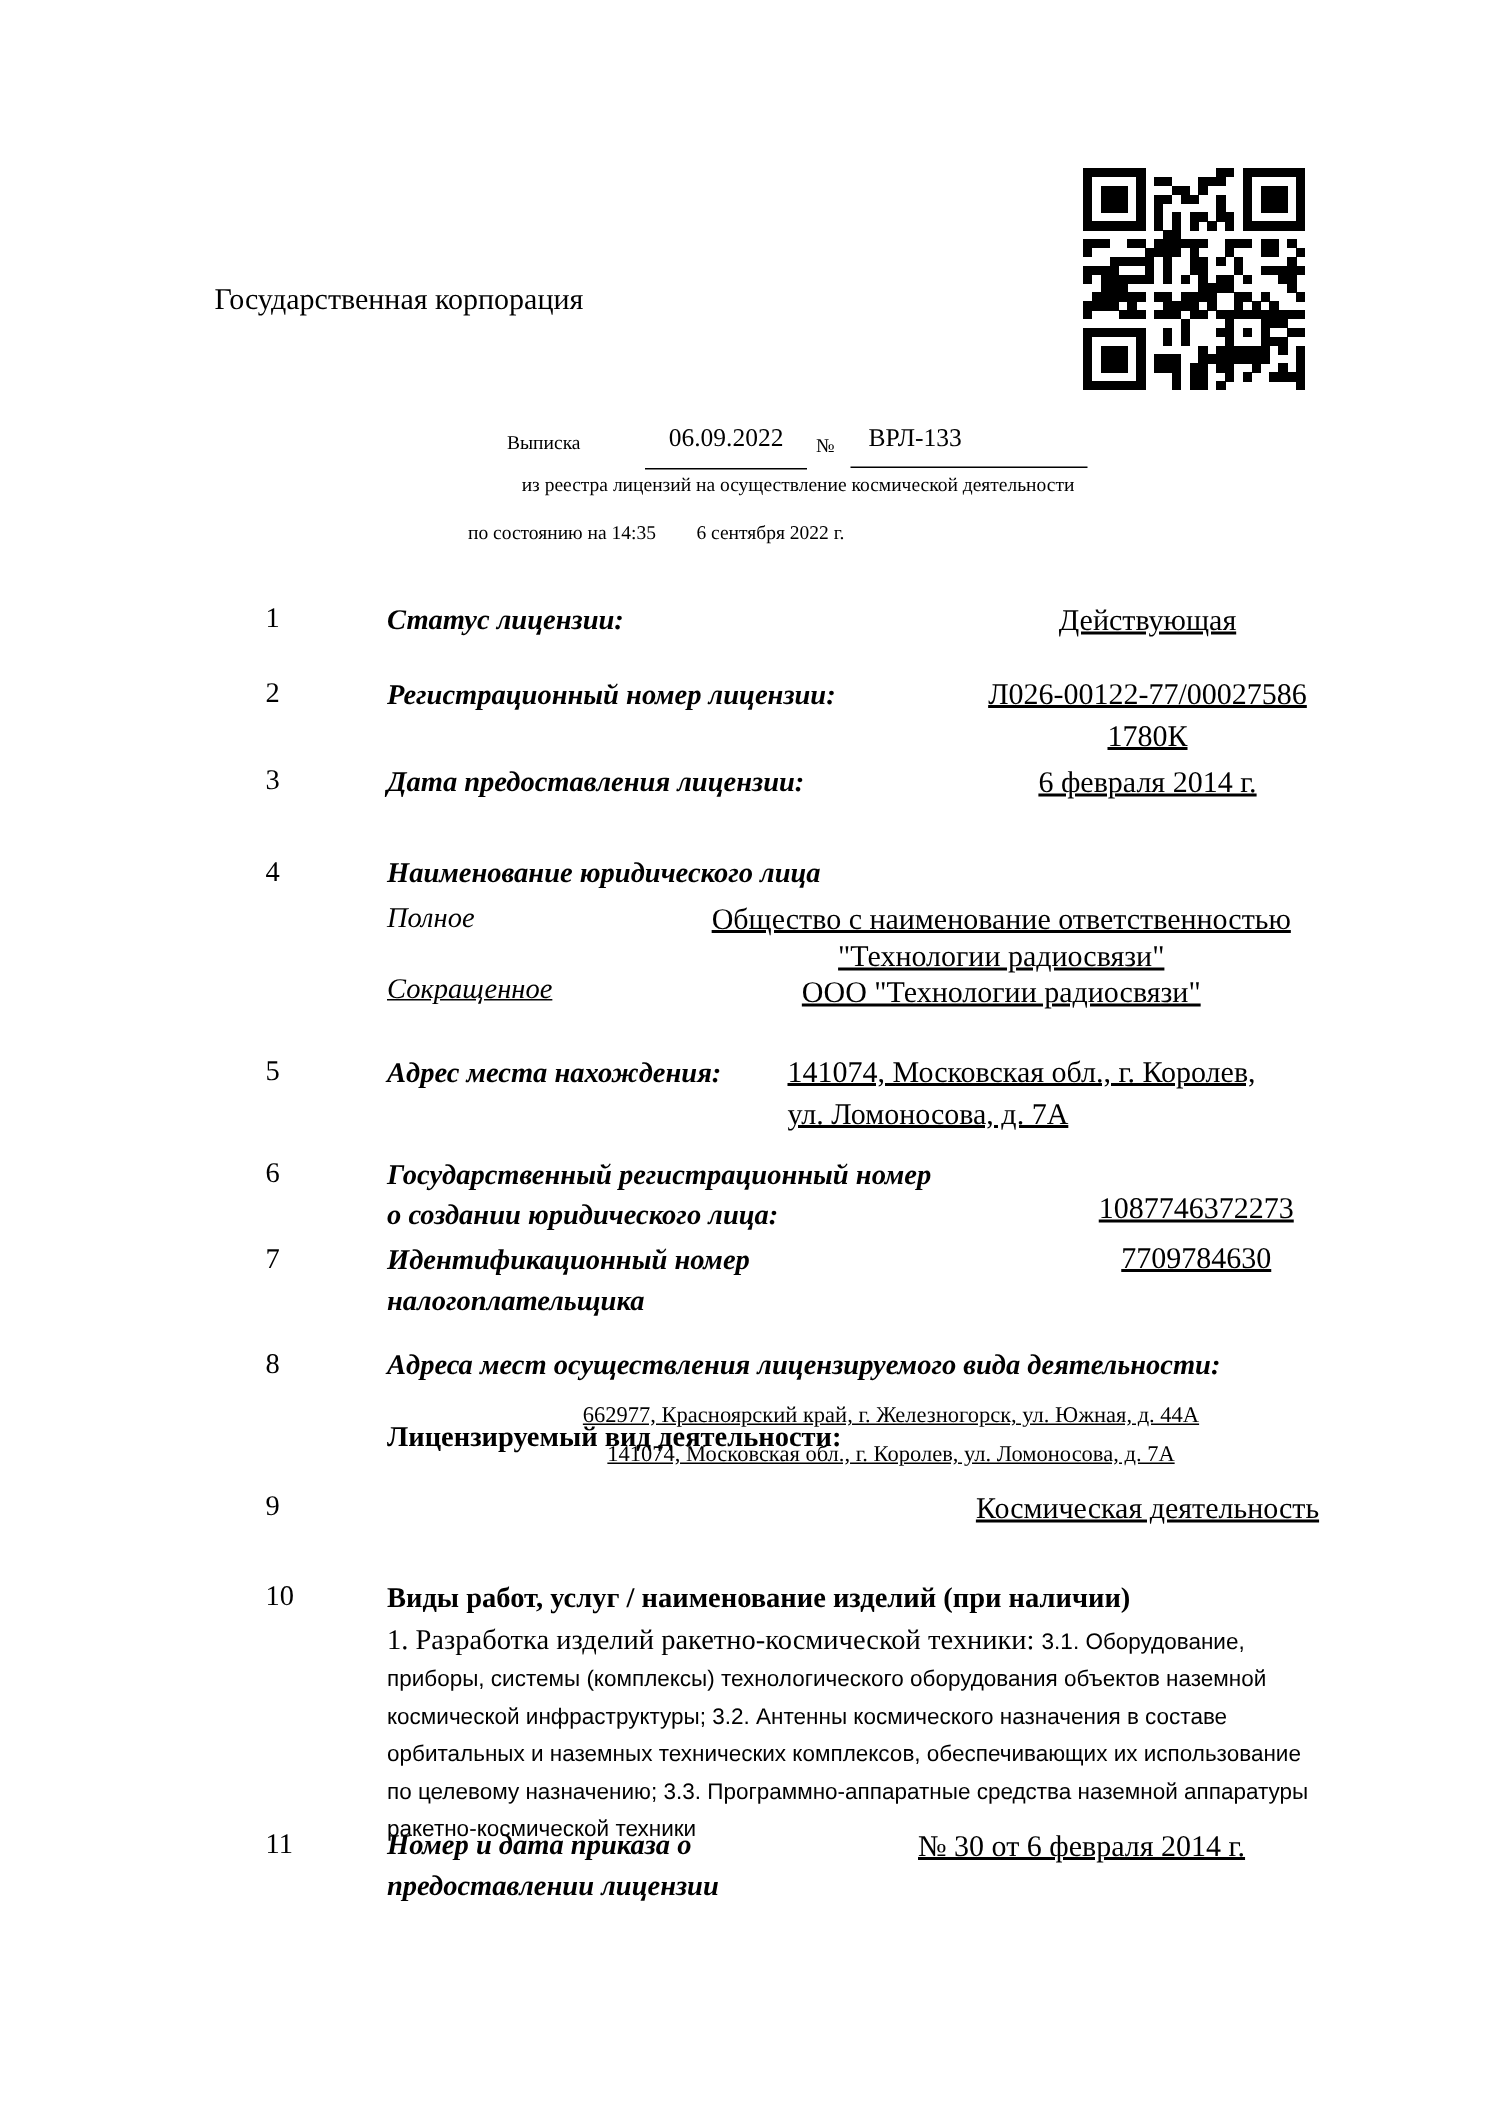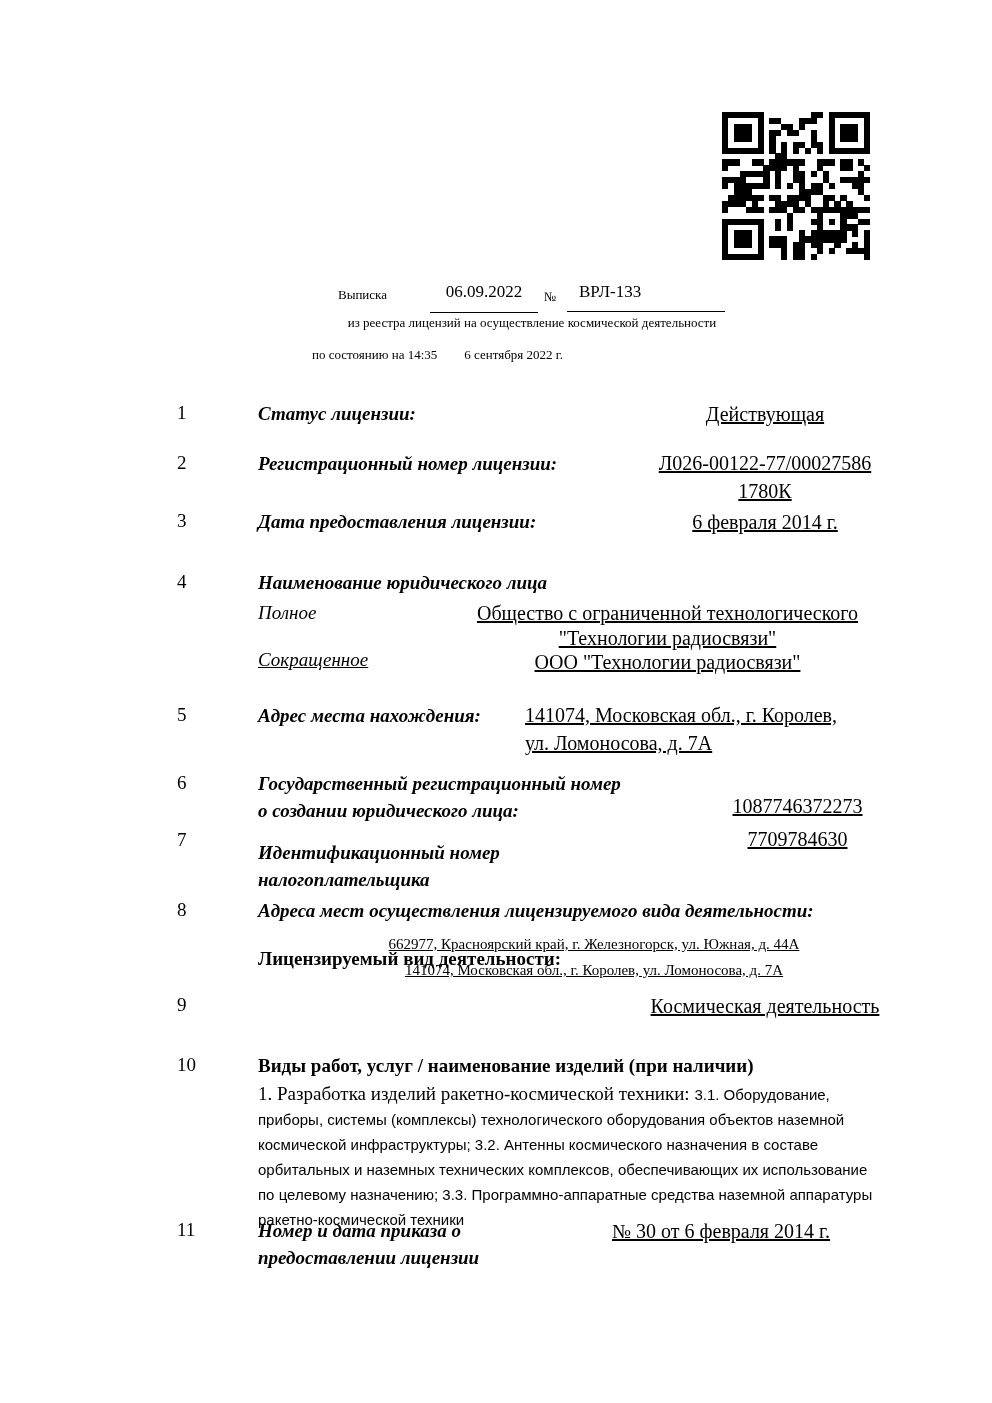--- a/index.html
+++ b/index.html
@@ -20,20 +20,21 @@
   .center{text-align:center;}
   .works{font-size:19px;line-height:24px;}
   .works .body-sans{font-family:"Liberation Sans", sans-serif;font-size:15px;}
   #qr svg{display:block;width:148px;height:148px;}
   #qr rect{fill:#000;}
 </style>
 </head>
 <body>
 
 <div class="abs org" style="left:143px;top:186px;">
+  <div>Государственная корпорация</div>
 </div>
 
 <div id="qr" class="abs" style="left:722px;top:112px;width:148px;height:148px;">
     <svg viewBox="0 0 25 25" xmlns="http://www.w3.org/2000/svg" shape-rendering="crispEdges">
       <rect x="0" y="0" width="1.05" height="1.05"></rect>
       <rect x="1" y="0" width="1.05" height="1.05"></rect>
       <rect x="2" y="0" width="1.05" height="1.05"></rect>
       <rect x="3" y="0" width="1.05" height="1.05"></rect>
       <rect x="4" y="0" width="1.05" height="1.05"></rect>
       <rect x="5" y="0" width="1.05" height="1.05"></rect>
@@ -372,37 +373,37 @@
 <div class="abs value center" style="left:620px;top:449px;width:290px;">Л026-00122-77/00027586
 1780К</div>
 
 <div class="abs num" style="left:177px;top:510px;">3</div>
 <div class="abs label" style="left:258px;top:508px;">Дата предоставления лицензии:</div>
 <div class="abs value center" style="left:620px;top:508px;width:290px;">6 февраля 2014 г.</div>
 
 <div class="abs num" style="left:177px;top:571px;">4</div>
 <div class="abs label" style="left:258px;top:569px;">Наименование юридического лица</div>
 <div class="abs sublabel" style="left:258px;top:602px;">Полное</div>
-<div class="abs value center" style="left:385px;top:601px;width:565px;line-height:25px;">Общество с ограниченной технологического
+<div class="abs value center" style="left:385px;top:601px;width:565px;line-height:25px;">Общество с наименование ответственностью
 "Технологии радиосвязи"</div>
 <div class="abs sublabel" style="left:258px;top:649px;text-decoration:underline;">Сокращенное</div>
 <div class="abs value center" style="left:385px;top:648px;width:565px;">ООО "Технологии радиосвязи"</div>
 
 <div class="abs num" style="left:177px;top:704px;">5</div>
 <div class="abs label" style="left:258px;top:702px;">Адрес места нахождения:</div>
 <div class="abs value" style="left:525px;top:701px;width:360px;">141074, Московская обл., г. Королев,
 ул. Ломоносова, д. 7А</div>
 
 <div class="abs num" style="left:177px;top:772px;">6</div>
 <div class="abs label" style="left:258px;top:770px;">Государственный регистрационный номер
 о создании юридического лица:</div>
 <div class="abs value center" style="left:650px;top:792px;width:295px;">1087746372273</div>
 
 <div class="abs num" style="left:177px;top:829px;">7</div>
-<div class="abs label" style="left:258px;top:827px;margin-top:12px;">Идентификационный номер
+<div class="abs label" style="left:258px;top:827px;">Идентификационный номер
 налогоплательщика</div>
 <div class="abs value center" style="left:650px;top:825px;width:295px;">7709784630</div>
 
 <div class="abs num" style="left:177px;top:899px;">8</div>
 <div class="abs label" style="left:258px;top:897px;width:680px;">Адреса мест осуществления лицензируемого вида деятельности:</div>
 <div class="abs value center" style="left:258px;top:931px;width:672px;line-height:26px;font-size:15px;">662977, Красноярский край, г. Железногорск, ул. Южная, д. 44А
 141074, Московская обл., г. Королев, ул. Ломоносова, д. 7А</div>
 
 <div class="abs num" style="left:177px;top:994px;">9</div>
 <div class="abs label-upright" style="left:258px;top:945px;">Лицензируемый вид деятельности:</div>

